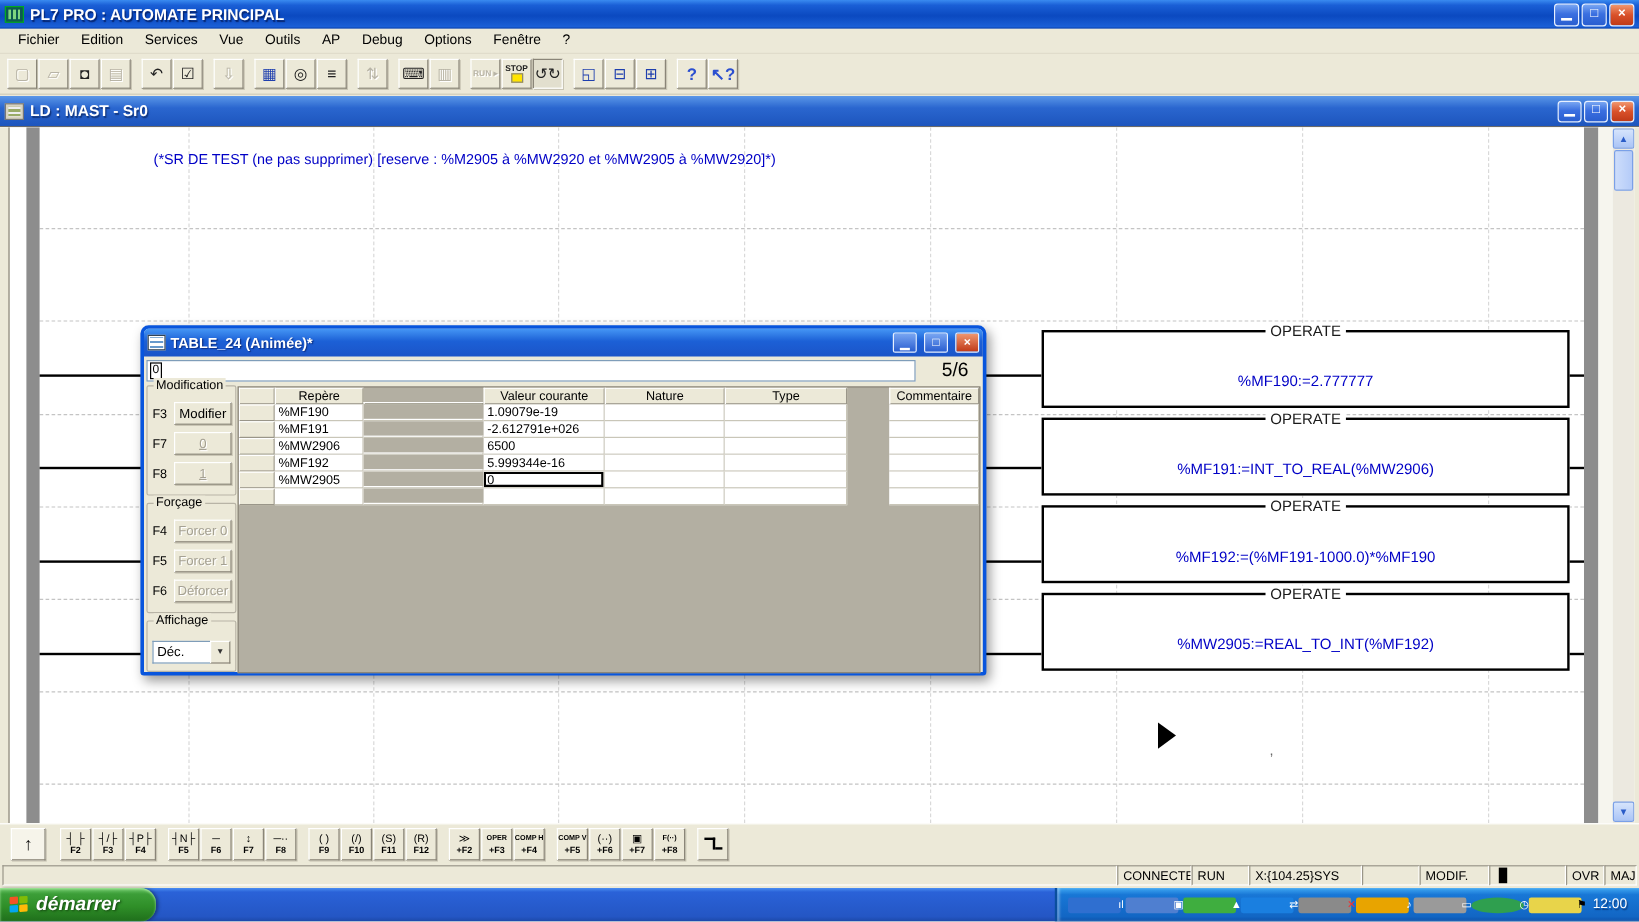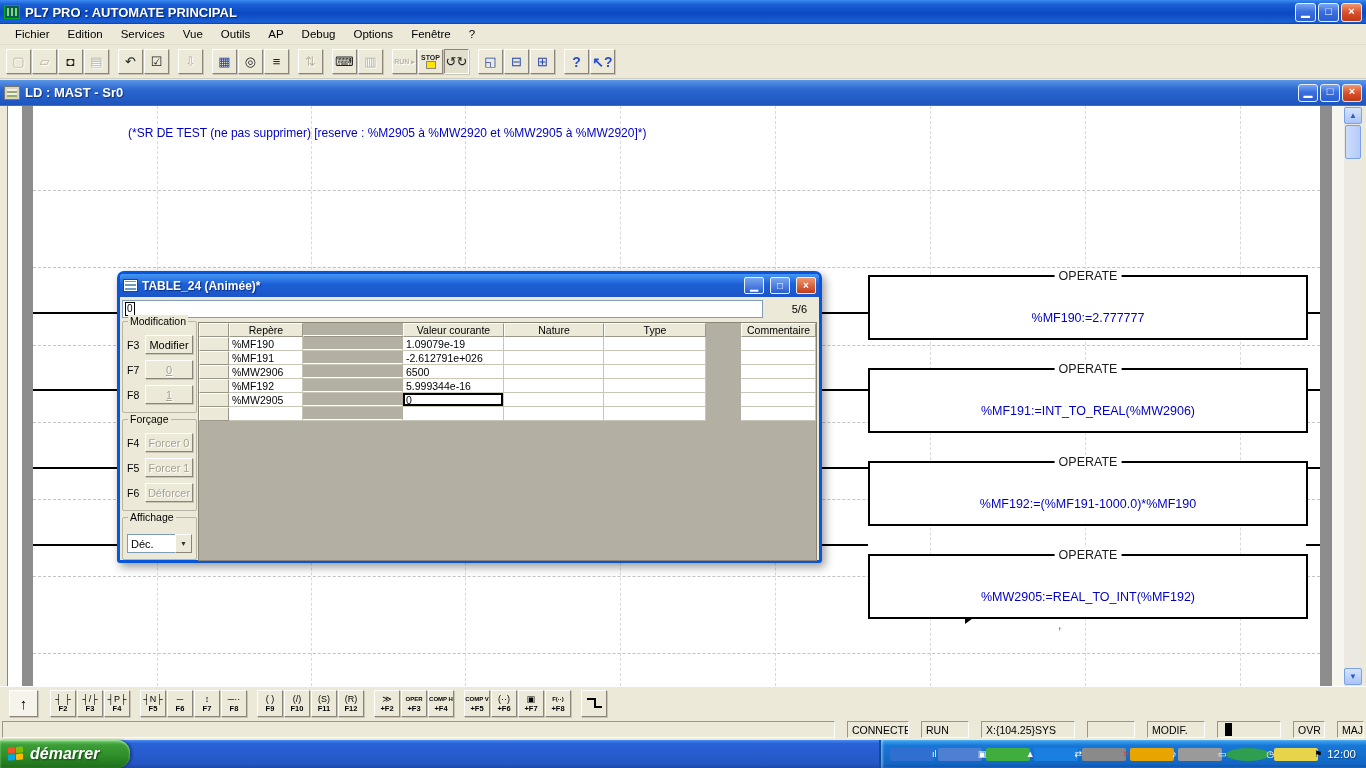--- a/index.html
+++ b/index.html
@@ -55,21 +55,21 @@
   .editor{position:absolute;left:0;top:106px;width:1366px;height:580px;background:#fff;overflow:hidden;}
   .editor .lborder{position:absolute;left:0;top:0;bottom:0;width:8px;background:#ece9d8;border-right:1px solid #8a8578;}
   .editor .lrail{position:absolute;left:22px;top:0;bottom:0;width:11px;background:#8d8d8d;}
   .editor .rrail{position:absolute;left:1320px;top:0;bottom:0;width:12px;background:#8d8d8d;}
   .editor .rgutter{position:absolute;left:1332px;top:0;bottom:0;width:12px;background:#f6f5ee;}
   .editor .rborder{position:absolute;right:0;top:0;bottom:0;width:4px;background:#ece9d8;}
   .vgrid{position:absolute;top:0;bottom:0;width:0;border-left:1px dashed #d9d9d9;z-index:0;}
   .hgrid{position:absolute;left:33px;width:1287px;height:0;border-top:1px dashed #c4c4c4;z-index:0;}
   .comment{position:absolute;left:128px;top:20px;color:#0000c6;font-size:12px;z-index:1;}
   .wire{position:absolute;height:2px;background:#000;z-index:1;}
-  .rungs{position:absolute;left:868px;top:169px;width:440px;display:flex;flex-direction:column;gap:28px;z-index:2;}
+  .rungs{position:absolute;left:868px;top:169px;width:440px;display:flex;flex-direction:column;gap:8px;z-index:2;}
   .rung{position:relative;height:65px;border:2px solid #000;background:#fff;}
   .rung .lbl{position:absolute;top:-8px;left:50%;transform:translateX(-50%);background:#fff;padding:0 4px;
     font-size:12.5px;color:#1a1a1a;}
   .rung .expr{position:absolute;left:0;right:0;top:34px;text-align:center;color:#0000c6;font-size:12.5px;}
   .playcursor{position:absolute;left:965px;top:496px;width:0;height:0;z-index:1;
     border-left:15px solid #000;border-top:11px solid transparent;border-bottom:11px solid transparent;}
   .stray-mark{position:absolute;left:1058px;top:512px;color:#666;font-size:12px;z-index:1;}
 
   
   .vscroll{position:absolute;left:1344px;top:0;bottom:0;width:18px;background:#ece9e0;}
@@ -90,21 +90,21 @@
   .dlg-title .tbl-icon::after{content:"";position:absolute;inset:1px;
     background:repeating-linear-gradient(0deg,#69c 0 2px,#fff 2px 4px);}
   .dlg-btn{width:20px;height:17px;margin-left:2px;border-radius:2px;border:1px solid #e8f0ff;
     background:linear-gradient(180deg,#79a6f2,#2a5ed0);color:#fff;font-size:10px;font-weight:bold;
     display:flex;align-items:center;justify-content:center;}
   .dlg-btn.close{background:linear-gradient(180deg,#f0976f,#c03a18);}
   .dlg-client{position:relative;height:266px;}
   .edit-row{position:absolute;left:2px;top:3px;right:2px;height:18px;display:flex;align-items:stretch;}
   .edit-field{flex:1;background:#fff;border:1px solid #7f9db9;display:flex;align-items:center;padding-left:2px;}
   .cellcursor{border:1px solid #000;min-width:9px;padding:0 1px;font-size:10px;line-height:12px;}
-  .counter{width:54px;display:flex;align-items:center;justify-content:flex-end;padding-right:10px;font-size:11px;}
+  .counter{width:54px;display:flex;align-items:center;justify-content:flex-end;padding-right:10px;font-size:16px;}
 
   
   .panel{position:absolute;left:2px;top:24px;width:75px;bottom:2px;}
   .group{position:relative;border:1px solid #b8b4a6;border-radius:2px;margin-bottom:6px;padding:10px 2px 2px 2px;}
   .group .legend{position:absolute;top:-7px;left:5px;background:#ece9d8;padding:0 2px;font-size:10.5px;}
   .frow{display:flex;align-items:center;gap:3px;margin:3px 1px 6px 2px;}
   .frow .key{width:15px;font-size:10.5px;}
   .btn3d{flex:1;height:19px;background:#ece9d8;border:1px solid;border-color:#fff #8a8578 #8a8578 #fff;
     box-shadow:1px 1px 0 #c9c5b4;font-size:11px;display:flex;align-items:center;justify-content:center;color:#000;}
   .btn3d.disabled{color:#a5a193;text-shadow:1px 1px 0 #fff;}
@@ -138,21 +138,21 @@
   .pbtn .k{font-size:7.5px;font-weight:bold;}
   .pbtn.up{width:29px;margin-right:12px;background:#f6f4ea;}
   .pbtn.up .g{font-size:15px;height:auto;}
   .step-shape{position:relative;width:15px;height:10px;display:block;}
   .step-shape::before{content:"";position:absolute;left:0;top:0;width:9px;border-top:2px solid #000;}
   .step-shape::after{content:"";position:absolute;left:7px;top:0;height:10px;border-left:2px solid #000;}
   .step-shape i{position:absolute;left:9px;bottom:0;width:6px;border-bottom:2px solid #000;display:block;}
 
   
   .statusbar{position:absolute;left:0;top:719px;width:1366px;height:21px;background:#ece9d8;
-    display:flex;gap:12px;padding:2px 2px;}
+    display:flex;gap:0;padding:2px 2px;}
   .sf{border:1px solid;border-color:#9a9689 #fff #fff #9a9689;background:#ece9d8;font-size:10.5px;
     display:flex;align-items:center;padding:0 4px;white-space:nowrap;overflow:hidden;}
   .sf.grow{flex:1;}
   .sf.w-connecte{width:62px;} .sf.w-run{width:48px;} .sf.w-coords{width:94px;}
   .sf.w-e1{width:48px;} .sf.w-modif{width:58px;} .sf.w-cursor{width:64px;}
   .sf.w-ovr{width:32px;} .sf.w-maj{width:27px;}
   .caret-block{width:7px;height:13px;background:#000;margin-left:3px;}
 
   
   .taskbar{position:absolute;left:0;top:740px;width:1366px;height:28px;

